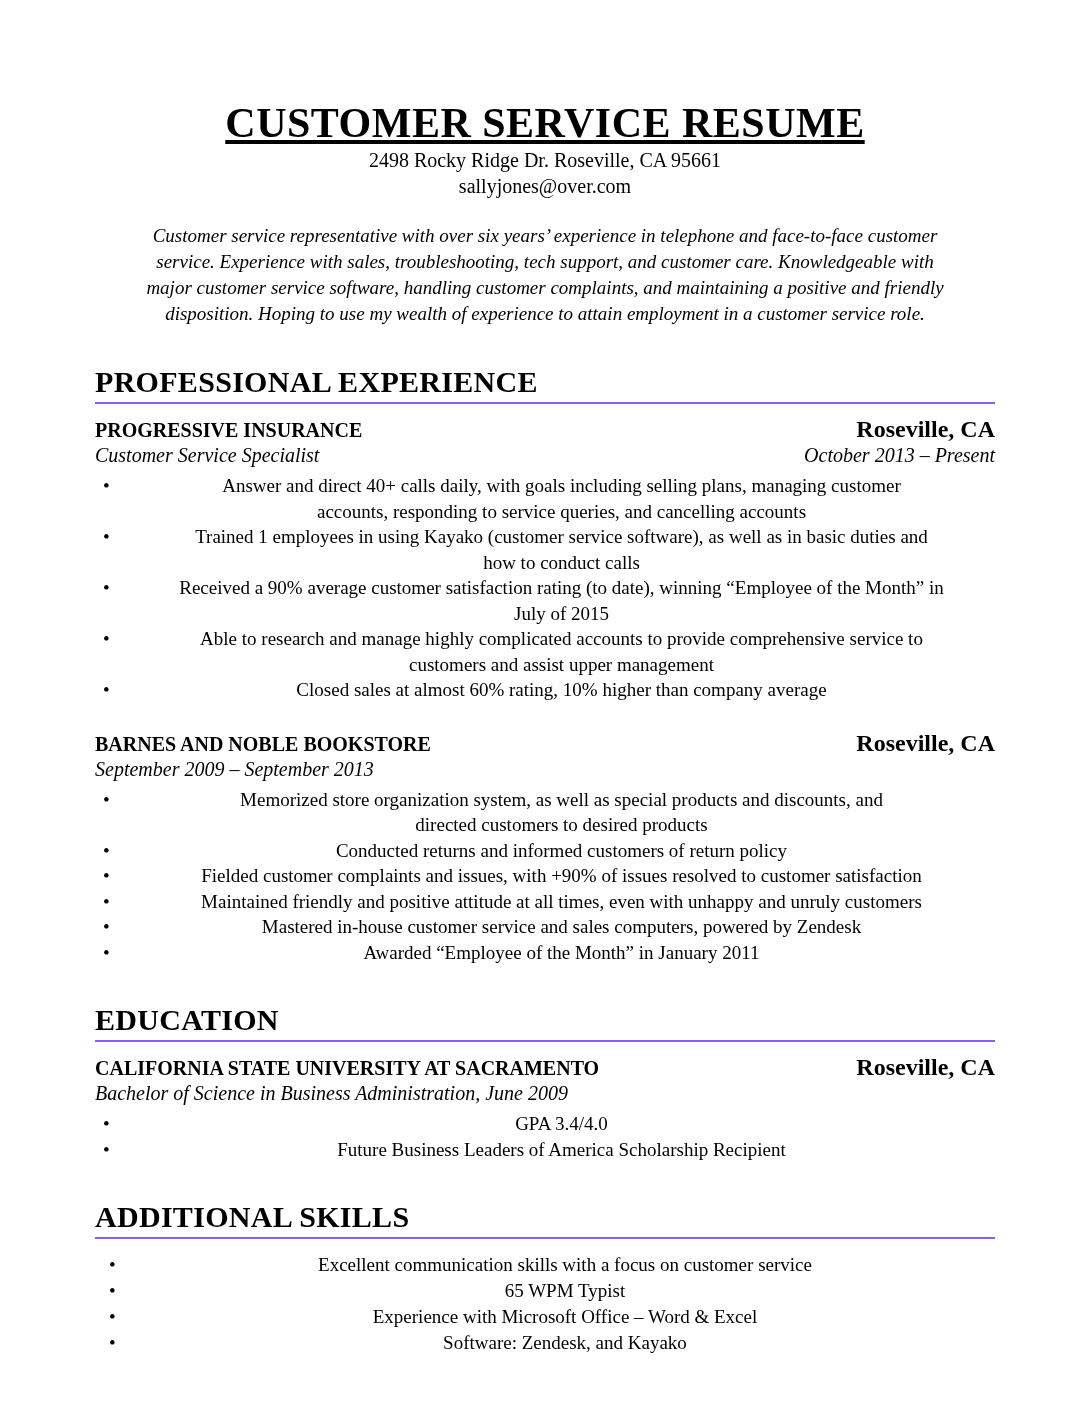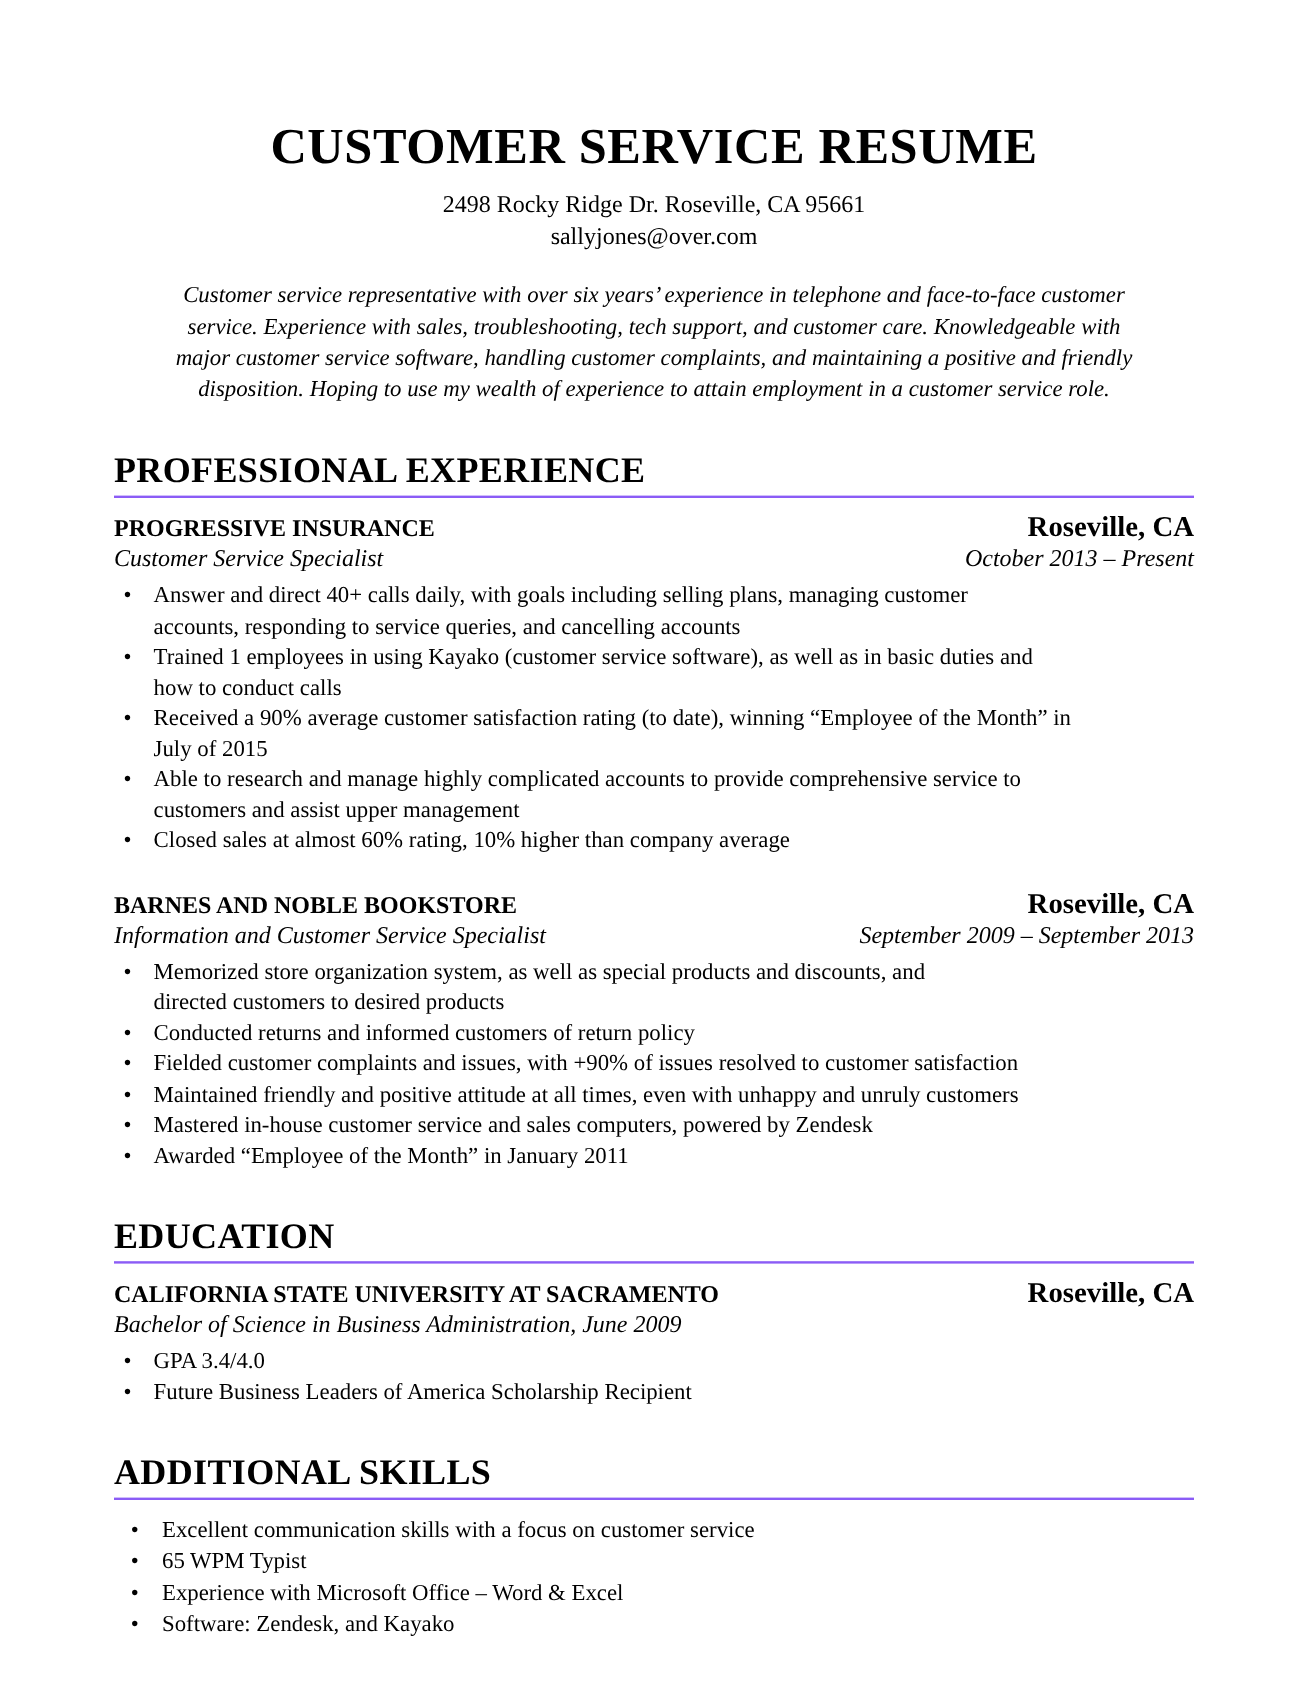--- a/index.html
+++ b/index.html
@@ -14,21 +14,22 @@
     padding: 100px 90px 60px 95px;
   }
 
   
   .resume-header { text-align: center; }
   .resume-title {
     font-size: 42px;
     font-weight: bold;
     letter-spacing: 0.5px;
     line-height: 46px;
-    margin-bottom: 12px;
+    margin-bottom: 1px;
+    text-decoration: underline;
   }
   .contact-line {
     font-size: 20px;
     line-height: 26px;
   }
 
   
   .summary {
     margin-top: 24px;
     font-size: 19px;
@@ -68,20 +69,21 @@
   ul.bullets {
     list-style: none;
     margin-top: 5px;
     font-size: 19px;
     line-height: 25.5px;
   }
   ul.bullets li {
     position: relative;
     padding-left: 33px;
     white-space: pre-wrap;
+    text-align: center;
   }
   ul.bullets li::before {
     content: "\2022";
     position: absolute;
     left: 8px;
     top: 0;
   }
   ul.bullets.wide-indent li { padding-left: 40px; }
   ul.bullets.wide-indent li::before { left: 14px; }
   ul.bullets.spaced { line-height: 26px; }
@@ -126,21 +128,20 @@
         <li>Closed sales at almost 60% rating, 10% higher than company average</li>
       </ul>
     </div>
 
     <div class="entry">
       <div class="entry-row">
         <span class="entry-primary">BARNES AND NOBLE BOOKSTORE</span>
         <span class="entry-side-bold">Roseville, CA</span>
       </div>
       <div class="entry-row">
-        <span class="entry-secondary">Information and Customer Service Specialist</span>
         <span class="entry-side-italic">September 2009 – September 2013</span>
       </div>
       <ul class="bullets">
         <li>Memorized store organization system, as well as special products and discounts, and
 directed customers to desired products</li>
         <li>Conducted returns and informed customers of return policy</li>
         <li>Fielded customer complaints and issues, with +90% of issues resolved to customer satisfaction</li>
         <li>Maintained friendly and positive attitude at all times, even with unhappy and unruly customers</li>
         <li>Mastered in-house customer service and sales computers, powered by Zendesk</li>
         <li>Awarded “Employee of the Month” in January 2011</li>

